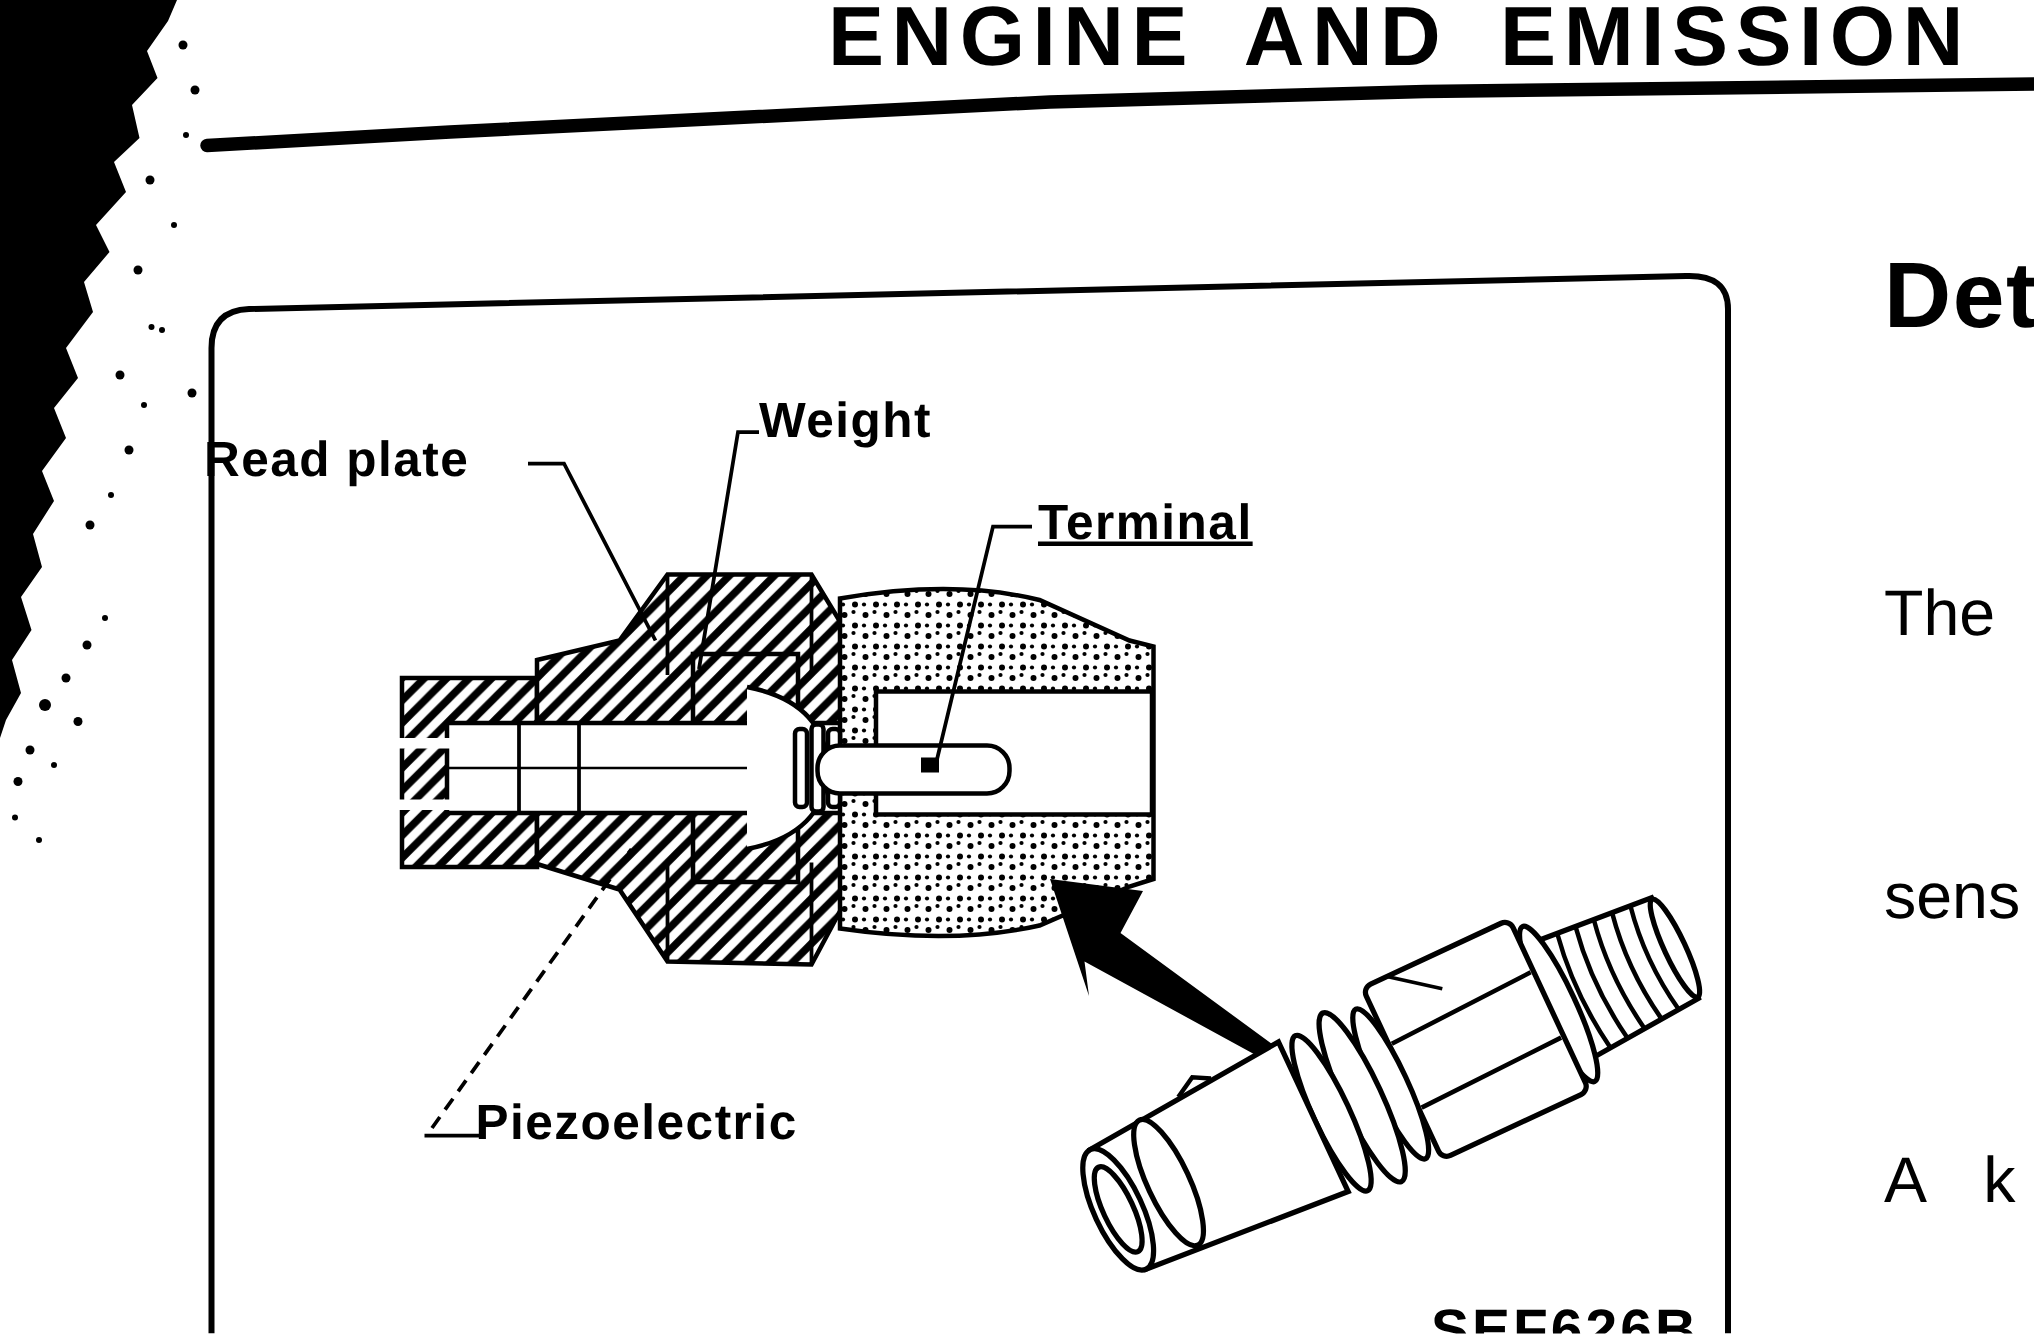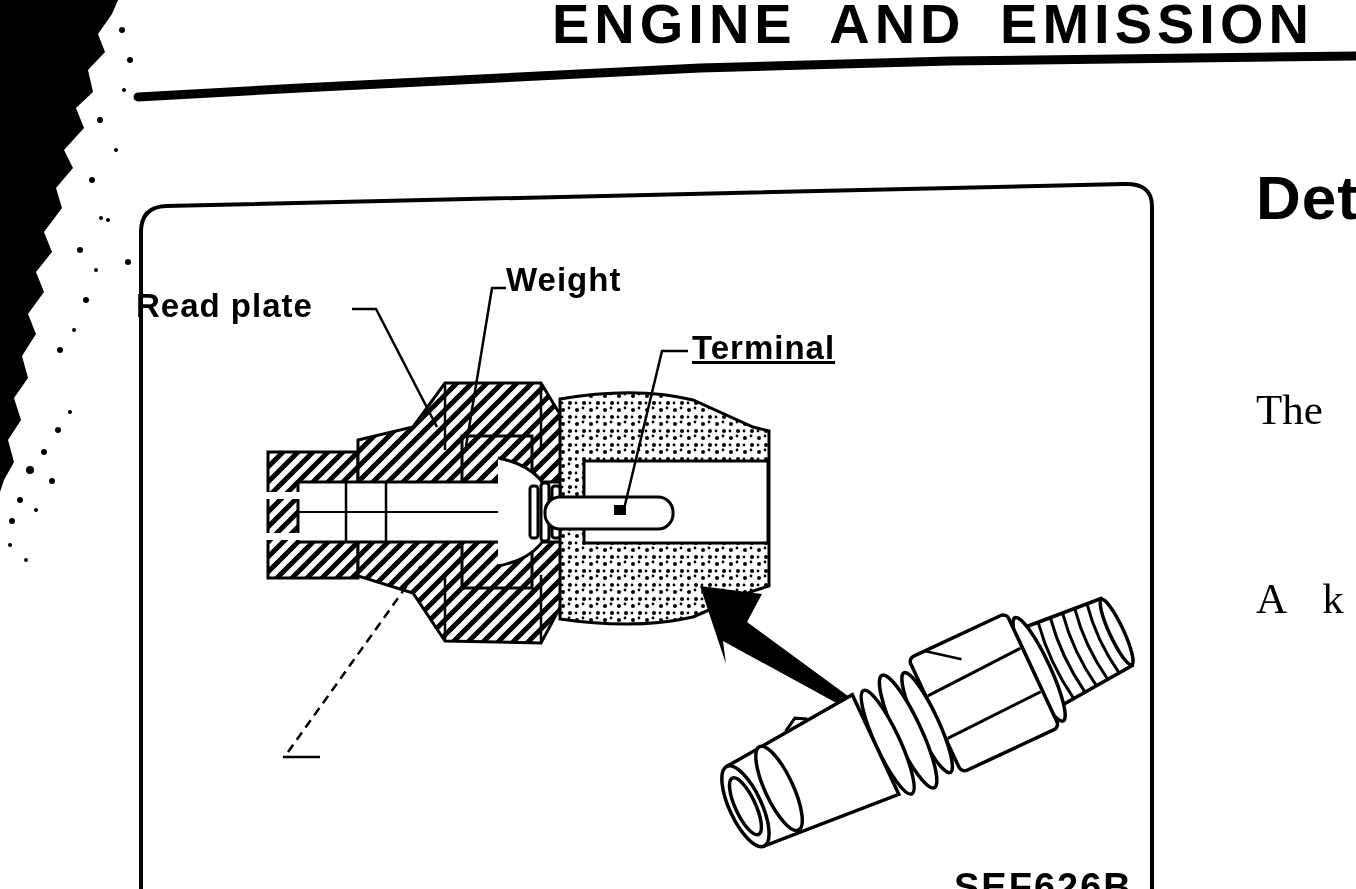--- a/index.html
+++ b/index.html
@@ -24,21 +24,21 @@
   .fig-code{
     left:954px;top:866px;font-size:38px;font-weight:700;letter-spacing:2px;
   }
   .col-heading{
     left:1256px;top:162px;font-size:62px;font-weight:700;letter-spacing:1px;white-space:nowrap;
   }
   .col-body{
     left:1256px;top:252px;font-size:43px;font-weight:400;line-height:63px;
     word-spacing:8px;white-space:pre;
   }
-  .col-body div{white-space:pre;font-family:Liberation Serif, serif;}
+  .col-body div{white-space:pre;}
 </style>
 </head>
 <body>
 
 <svg id="page-svg" viewBox="0 0 1356 889" xmlns="http://www.w3.org/2000/svg">
   <defs>
     <pattern id="hatch" patternUnits="userSpaceOnUse" width="15" height="15">
       <rect width="15" height="15" fill="#ffffff"></rect>
       <path d="M-3,18 L18,-3 M-10,10 L10,-10 M5,25 L25,5" stroke="#000" stroke-width="5"></path>
     </pattern>
@@ -151,24 +151,26 @@
     <ellipse cx="-188" cy="2" rx="10" ry="31"></ellipse>
   </g>
 </svg>
 
 <div class="abs header-title">ENGINE AND EMISSION</div>
 
 <div class="abs fig-label lbl-read">Read plate</div>
 <div class="abs fig-label lbl-weight">Weight</div>
 <div class="abs fig-label lbl-terminal">Terminal</div>
 <div class="abs fig-label lbl-piezo">
+  <div>Piezoelectric</div>
 </div>
 
 <div class="abs fig-code">SEF626B</div>
 
 <div class="abs col-heading">Det</div>
 <div class="abs col-body">
   <div>The</div>
+  <div>sens</div>
   <div>A  k</div>
   
   
   
 </div>
 
 </body></html>

